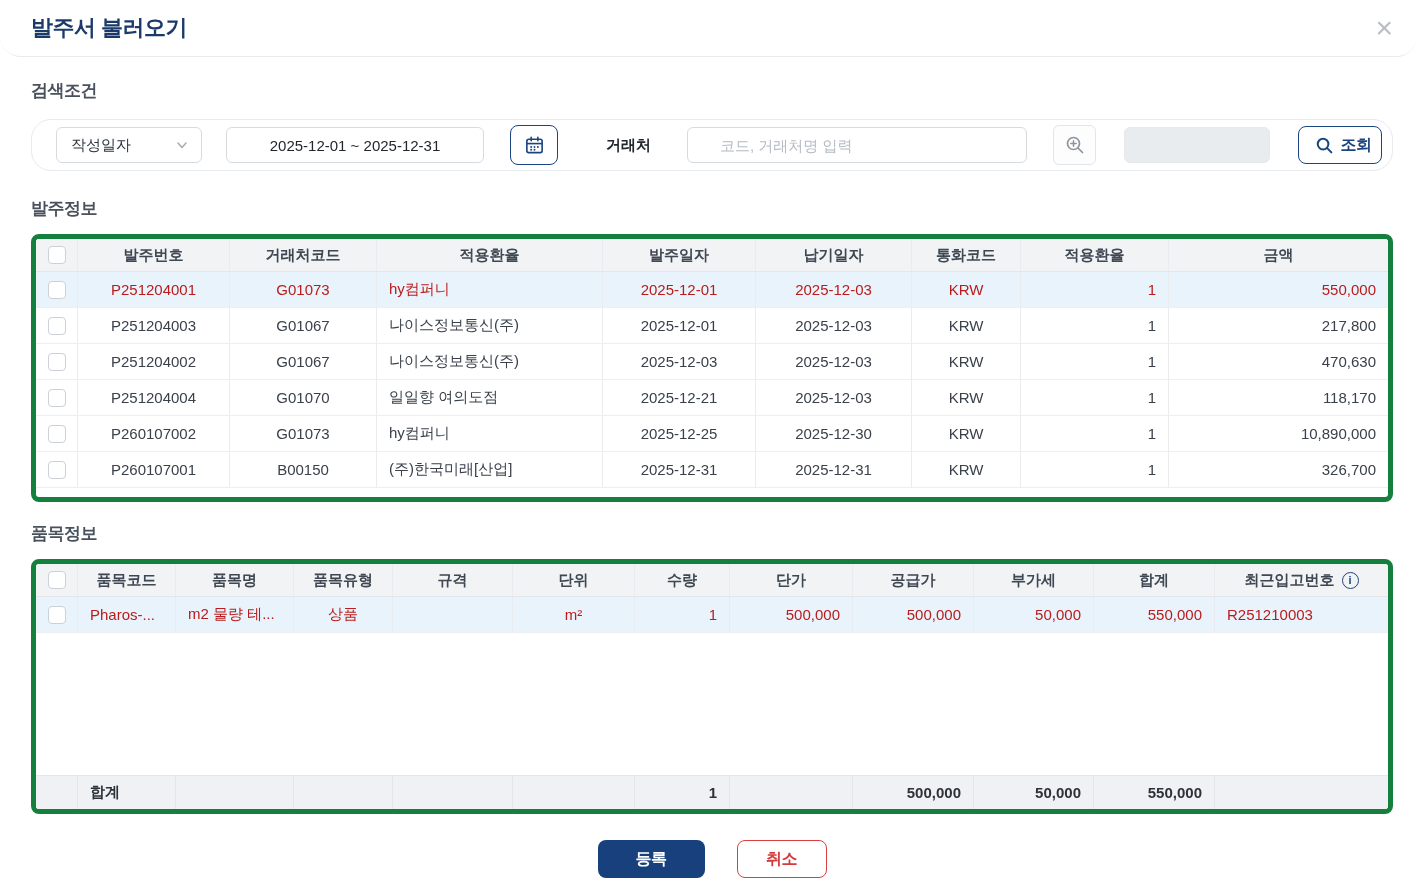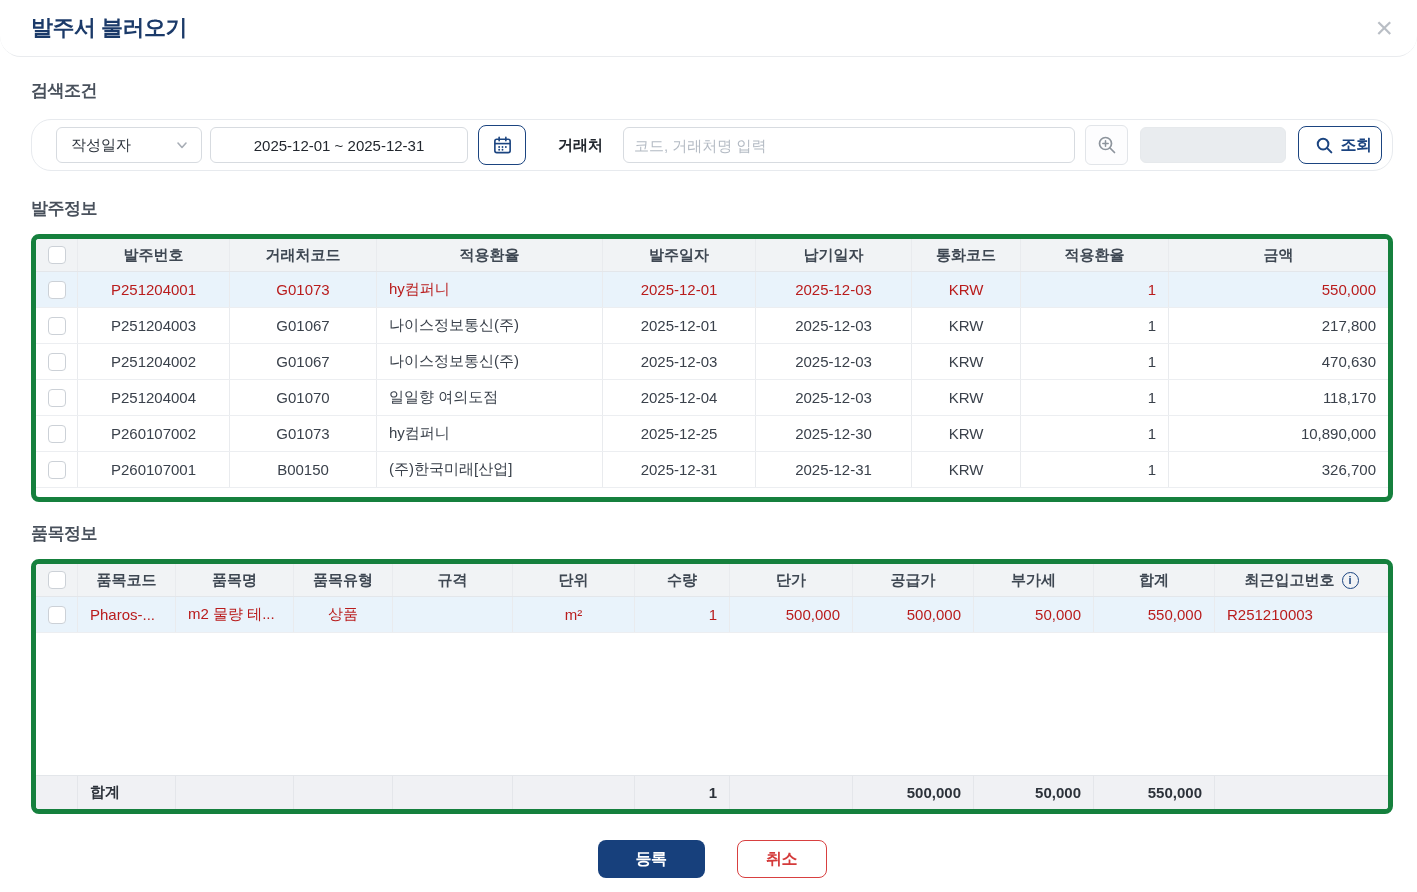--- a/index.html
+++ b/index.html
@@ -11,26 +11,26 @@
   .modal-title { font-size:22px; font-weight:700; color:#1b3a69; letter-spacing:-0.5px; }
   .close-btn { font-size:30px; line-height:30px; color:#b9bec5; cursor:pointer; font-weight:400; }
 
   .content { padding:0 24px 0 31px; }
   .section-label { font-size:17px; font-weight:600; color:#49515c; letter-spacing:-0.5px; }
   .lbl-search { margin-top:22px; }
   .lbl-orders { margin-top:26px; }
   .lbl-items  { margin-top:20px; }
 
   
-  .search-bar { margin-top:17px; border:1px solid #e7eaee; border-radius:20px; height:52px; display:flex; align-items:center; padding:0 10px 0 24px; gap:8px; }
+  .search-bar { margin-top:17px; border:1px solid #e7eaee; border-radius:20px; height:52px; display:flex; align-items:center; padding:0 10px 0 24px; gap:24px; }
   .select-box { width:146px; height:36px; border:1px solid #d7dbe0; border-radius:6px; display:flex; align-items:center; justify-content:space-between; padding:0 12px 0 14px; font-size:15px; color:#2c333c; background:#fff; cursor:pointer; }
   .date-input { width:258px; height:36px; border:1px solid #d7dbe0; border-radius:6px; text-align:center; font-size:15px; color:#22272e; font-family:inherit; background:#fff; }
   .cal-btn { width:48px; height:40px; border:1.5px solid #1b4480; border-radius:8px; background:#fff; display:flex; align-items:center; justify-content:center; cursor:pointer; margin-left:2px; }
   .partner-label { font-size:15px; font-weight:700; color:#22272e; margin:0 12px 0 24px; white-space:nowrap; }
-  .partner-input { flex:1; min-width:0; height:36px; border:1px solid #d7dbe0; border-radius:6px; padding:0 10px; font-size:15px; color:#22272e; font-family:inherit; }
+  .partner-input { flex:1; min-width:0; height:36px; border:1px solid #d7dbe0; border-radius:6px; padding:0 32px; font-size:15px; color:#22272e; font-family:inherit; }
   .partner-input::placeholder { color:#b4bbc4; }
   .zoom-btn { width:43px; height:40px; border:1px solid #e2e5e9; border-radius:6px; background:#fdfdfe; display:flex; align-items:center; justify-content:center; cursor:pointer; margin-left:2px; }
   .disabled-input { width:146px; height:36px; border:1px solid #e6e9ec; border-radius:6px; background:#e9ecef; margin-left:4px; }
   .query-btn { width:84px; height:38px; border:1.5px solid #1b4480; border-radius:8px; background:#fff; display:flex; align-items:center; justify-content:center; gap:7px; cursor:pointer; margin-left:4px;padding-left:6px; }
   .query-btn .q-label { font-size:16px; font-weight:700; color:#1b4480; letter-spacing:-0.5px; }
 
   
   .table-card { margin-top:14px; border:5px solid #15803d; border-radius:8px; overflow:hidden; display:flex; flex-direction:column; background:#fff; }
   .card-orders { height:268px; }
   .card-items  { height:255px; }
@@ -186,21 +186,21 @@
             <div class="tcell c-right">1</div>
             <div class="tcell c-right">470,630</div>
           </div>
           <div class="trow grid-orders">
             <div class="tcell cb-cell">
               <span class="checkbox"></span>
             </div>
             <div class="tcell c-center">P251204004</div>
             <div class="tcell c-center">G01070</div>
             <div class="tcell c-left">일일향 여의도점</div>
-            <div class="tcell c-center">2025-12-04</div>
+            <div class="tcell c-center">2025-12-21</div>
             <div class="tcell c-center">2025-12-03</div>
             <div class="tcell c-center">KRW</div>
             <div class="tcell c-right">1</div>
             <div class="tcell c-right">118,170</div>
           </div>
           <div class="trow grid-orders">
             <div class="tcell cb-cell">
               <span class="checkbox"></span>
             </div>
             <div class="tcell c-center">P260107002</div>

